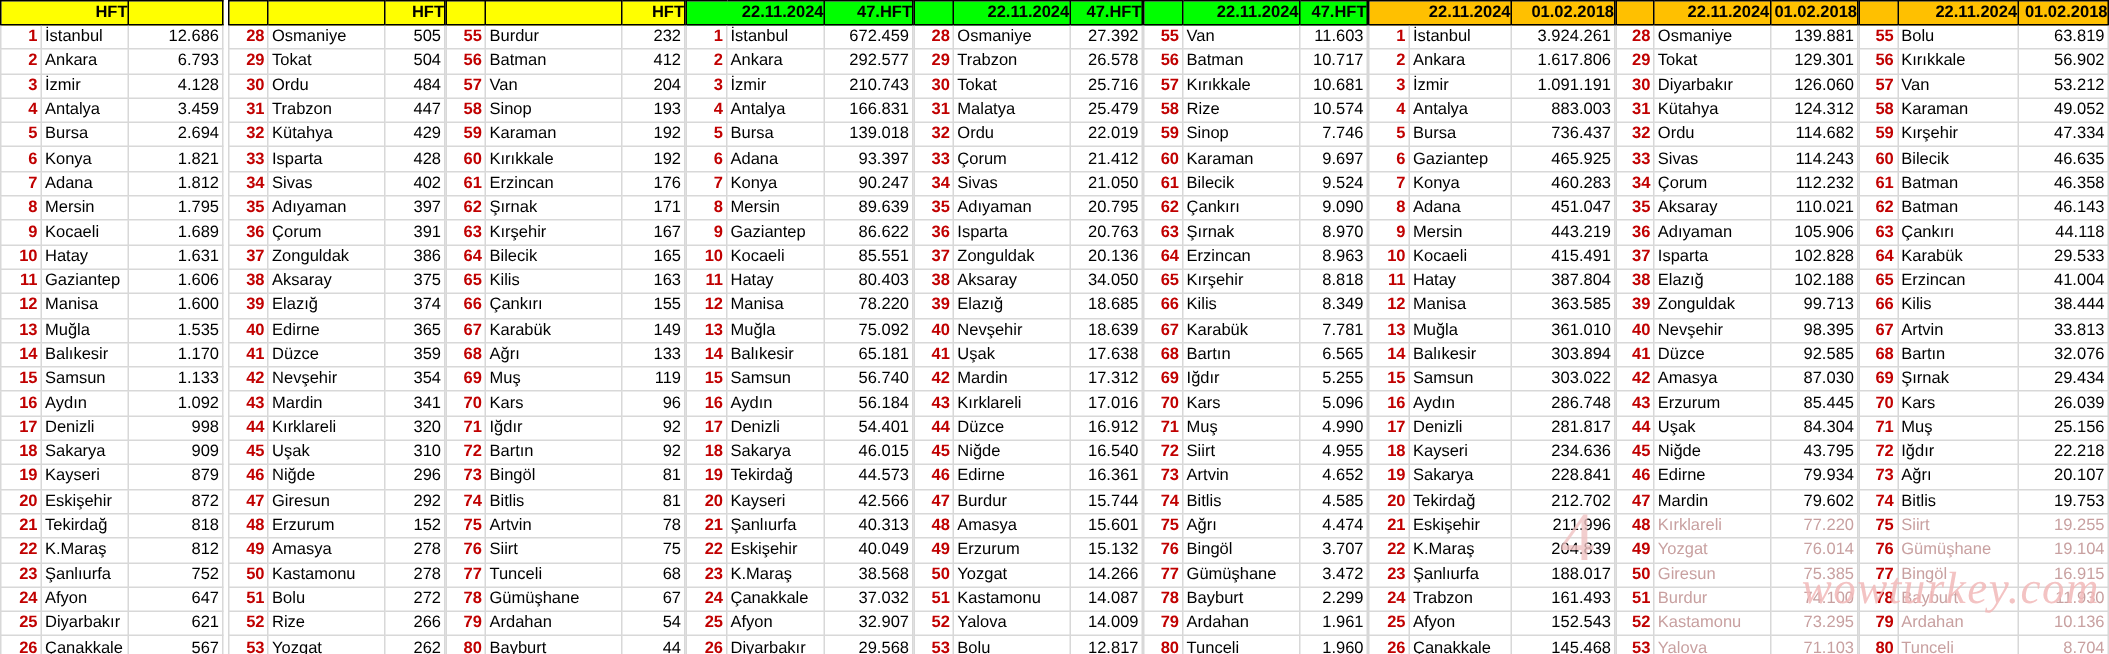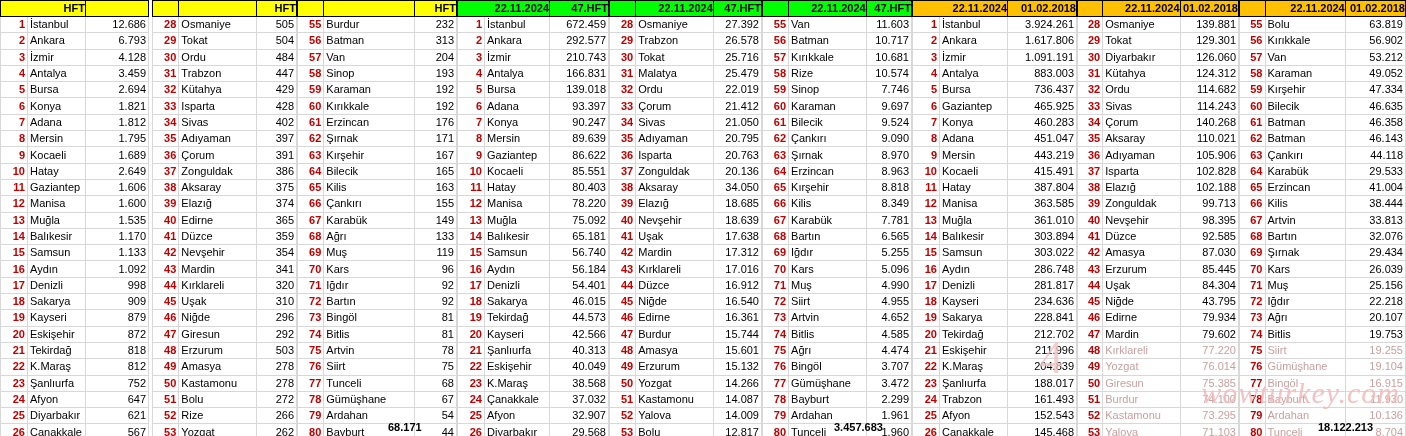--- a/index.html
+++ b/index.html
@@ -76,21 +76,21 @@
             <td class="num">1.795</td>
           </tr>
           <tr>
             <td class="rank">9</td>
             <td class="name">Kocaeli</td>
             <td class="num">1.689</td>
           </tr>
           <tr>
             <td class="rank">10</td>
             <td class="name">Hatay</td>
-            <td class="num">2.649</td>
+            <td class="num">1.631</td>
           </tr>
           <tr>
             <td class="rank">11</td>
             <td class="name">Gaziantep</td>
             <td class="num">1.606</td>
           </tr>
           <tr>
             <td class="rank">12</td>
             <td class="name">Manisa</td>
             <td class="num">1.600</td>
@@ -275,21 +275,21 @@
             <td class="num">296</td>
           </tr>
           <tr>
             <td class="rank">47</td>
             <td class="name">Giresun</td>
             <td class="num">292</td>
           </tr>
           <tr>
             <td class="rank">48</td>
             <td class="name">Erzurum</td>
-            <td class="num">503</td>
+            <td class="num">152</td>
           </tr>
           <tr>
             <td class="rank">49</td>
             <td class="name">Amasya</td>
             <td class="num">278</td>
           </tr>
           <tr>
             <td class="rank">50</td>
             <td class="name">Kastamonu</td>
             <td class="num">278</td>
@@ -324,21 +324,21 @@
       </tbody>
         <tbody>
           <tr>
             <td class="rank">55</td>
             <td class="name">Burdur</td>
             <td class="num">232</td>
           </tr>
           <tr>
             <td class="rank">56</td>
             <td class="name">Batman</td>
-            <td class="num">313</td>
+            <td class="num">412</td>
           </tr>
           <tr>
             <td class="rank">57</td>
             <td class="name">Van</td>
             <td class="num">204</td>
           </tr>
           <tr>
             <td class="rank">58</td>
             <td class="name">Sinop</td>
             <td class="num">193</td>
@@ -1067,21 +1067,21 @@
             <td class="num">114.682</td>
           </tr>
           <tr>
             <td class="rank">33</td>
             <td class="name">Sivas</td>
             <td class="num">114.243</td>
           </tr>
           <tr>
             <td class="rank">34</td>
             <td class="name">Çorum</td>
-            <td class="num">140.268</td>
+            <td class="num">112.232</td>
           </tr>
           <tr>
             <td class="rank">35</td>
             <td class="name">Aksaray</td>
             <td class="num">110.021</td>
           </tr>
           <tr>
             <td class="rank">36</td>
             <td class="name">Adıyaman</td>
             <td class="num">105.906</td>
@@ -1312,21 +1312,16 @@
           </tr>
           <tr>
             <td class="rank">80</td>
             <td class="name faded">Tunceli</td>
             <td class="num faded">8.704</td>
           </tr>
         </tbody>
     </table>
   </div>
 
-  <div class="totals">
-    <span class="tot" style="left:388px;">68.171</span>
-    <span class="tot" style="left:834px;">3.457.683</span>
-    <span class="tot" style="left:1318px;">18.122.213</span>
-  </div>
 
   <div class="wm2">4</div>
   <div class="wm">wowturkey.com</div>
 </div>
 
 </body></html>

